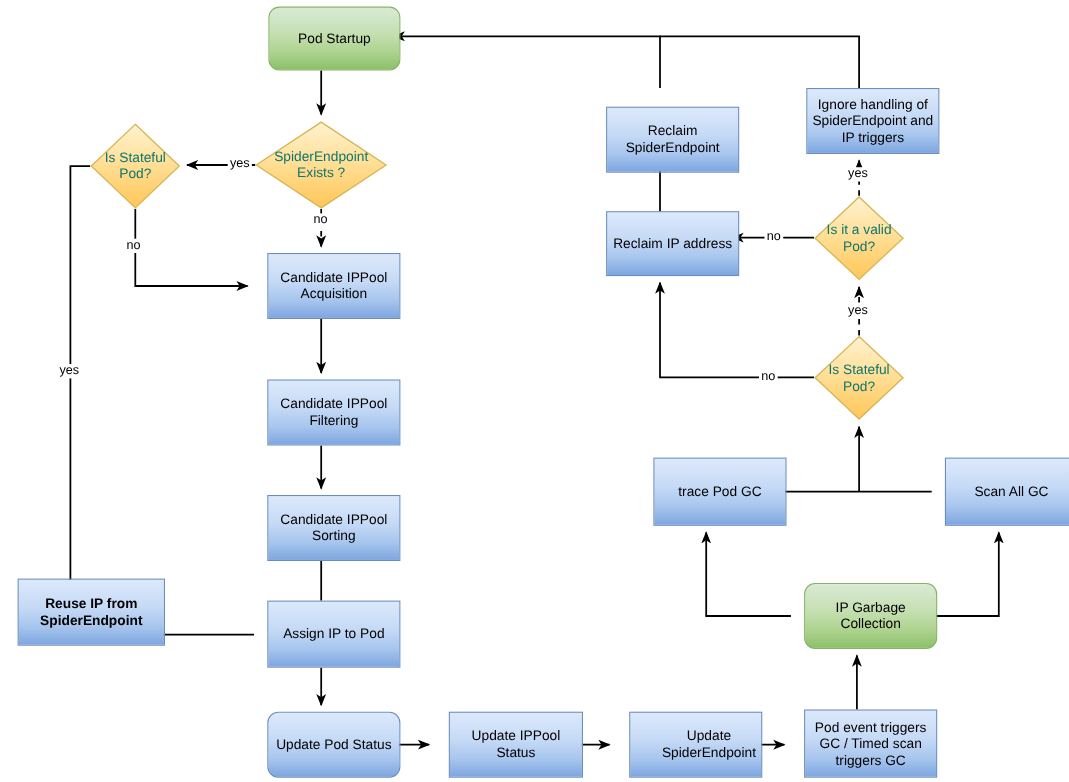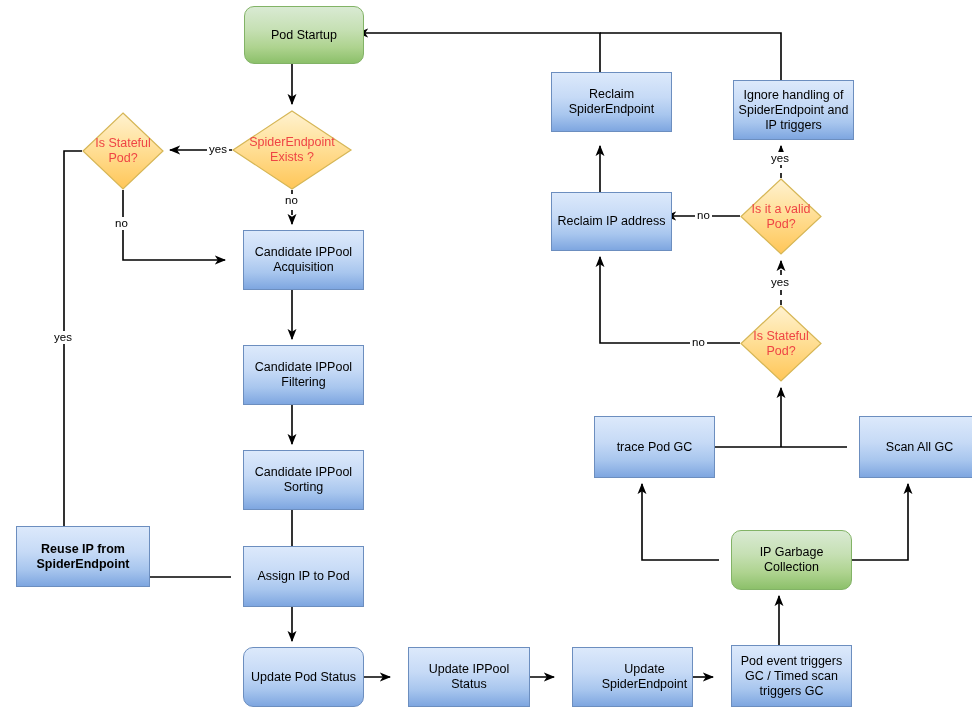--- a/index.html
+++ b/index.html
@@ -70,21 +70,21 @@
     left: 0;
     top: 0;
     width: 100%;
     height: 100%;
     display: flex;
     align-items: center;
     justify-content: center;
     text-align: center;
     font-size: 12.5px;
     line-height: 15px;
-    color: #ef4444;
+    color: #0f766e;
     white-space: pre-line;
   }
   .edge-label {
     position: absolute;
     font-size: 11.5px;
     line-height: 13px;
     color: #000000;
     background: #ffffff;
     padding: 0 2px;
     white-space: nowrap;
@@ -297,21 +297,21 @@
       <polygon points="41,1 81,38.5 41,76 1,38.5" fill="url(#ygrad4)" stroke="#d6b656" stroke-width="1.2"></polygon>
     </svg>
     <span class="label">Is it a valid
 Pod?</span>
   </div>
 
   <div class="node box-blue" style="left:539px; top:192px; width:121px; height:59px;">
     <span class="label">Reclaim IP address</span>
   </div>
 
-  <div class="node box-blue" style="left:539px; top:72px; width:121px; height:60px;">
+  <div class="node box-blue" style="left:539px; top:97px; width:121px; height:60px;">
     <span class="label">Reclaim
 SpiderEndpoint</span>
   </div>
 
   <div class="node box-blue" style="left:721px; top:80px; width:121px; height:60px;">
     <span class="label">Ignore handling of
 SpiderEndpoint and
 IP triggers</span>
   </div>
 

